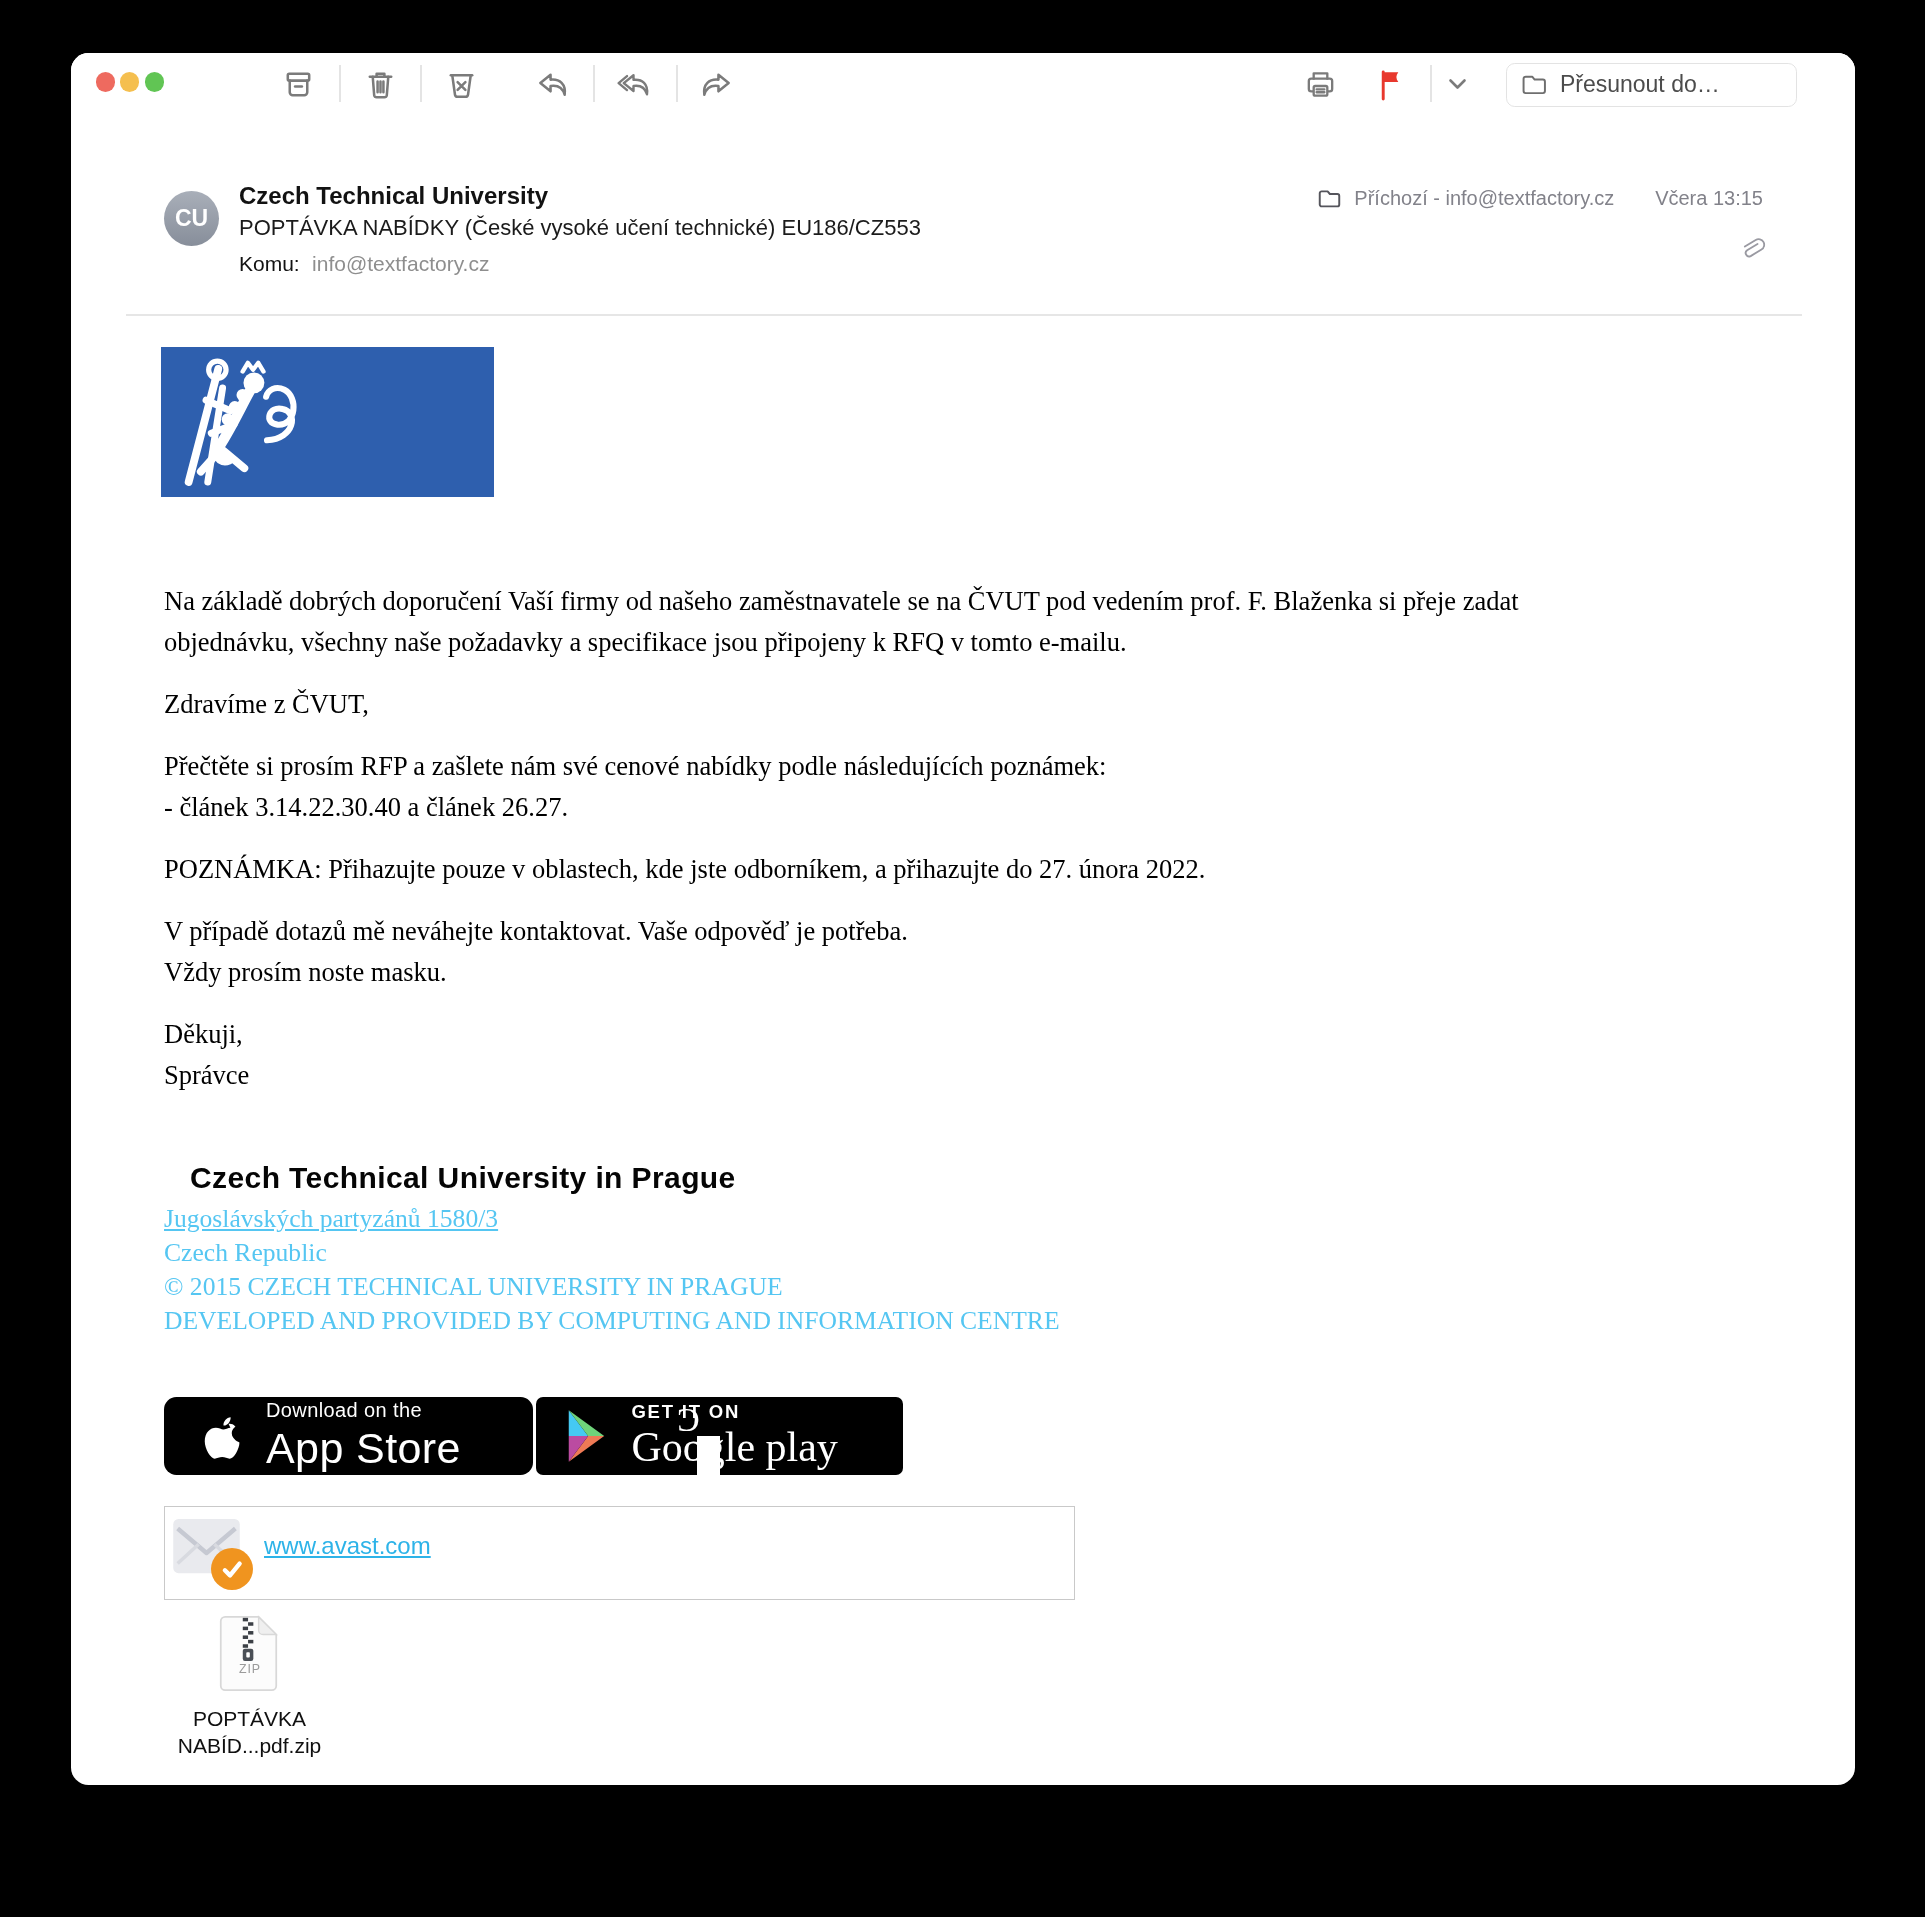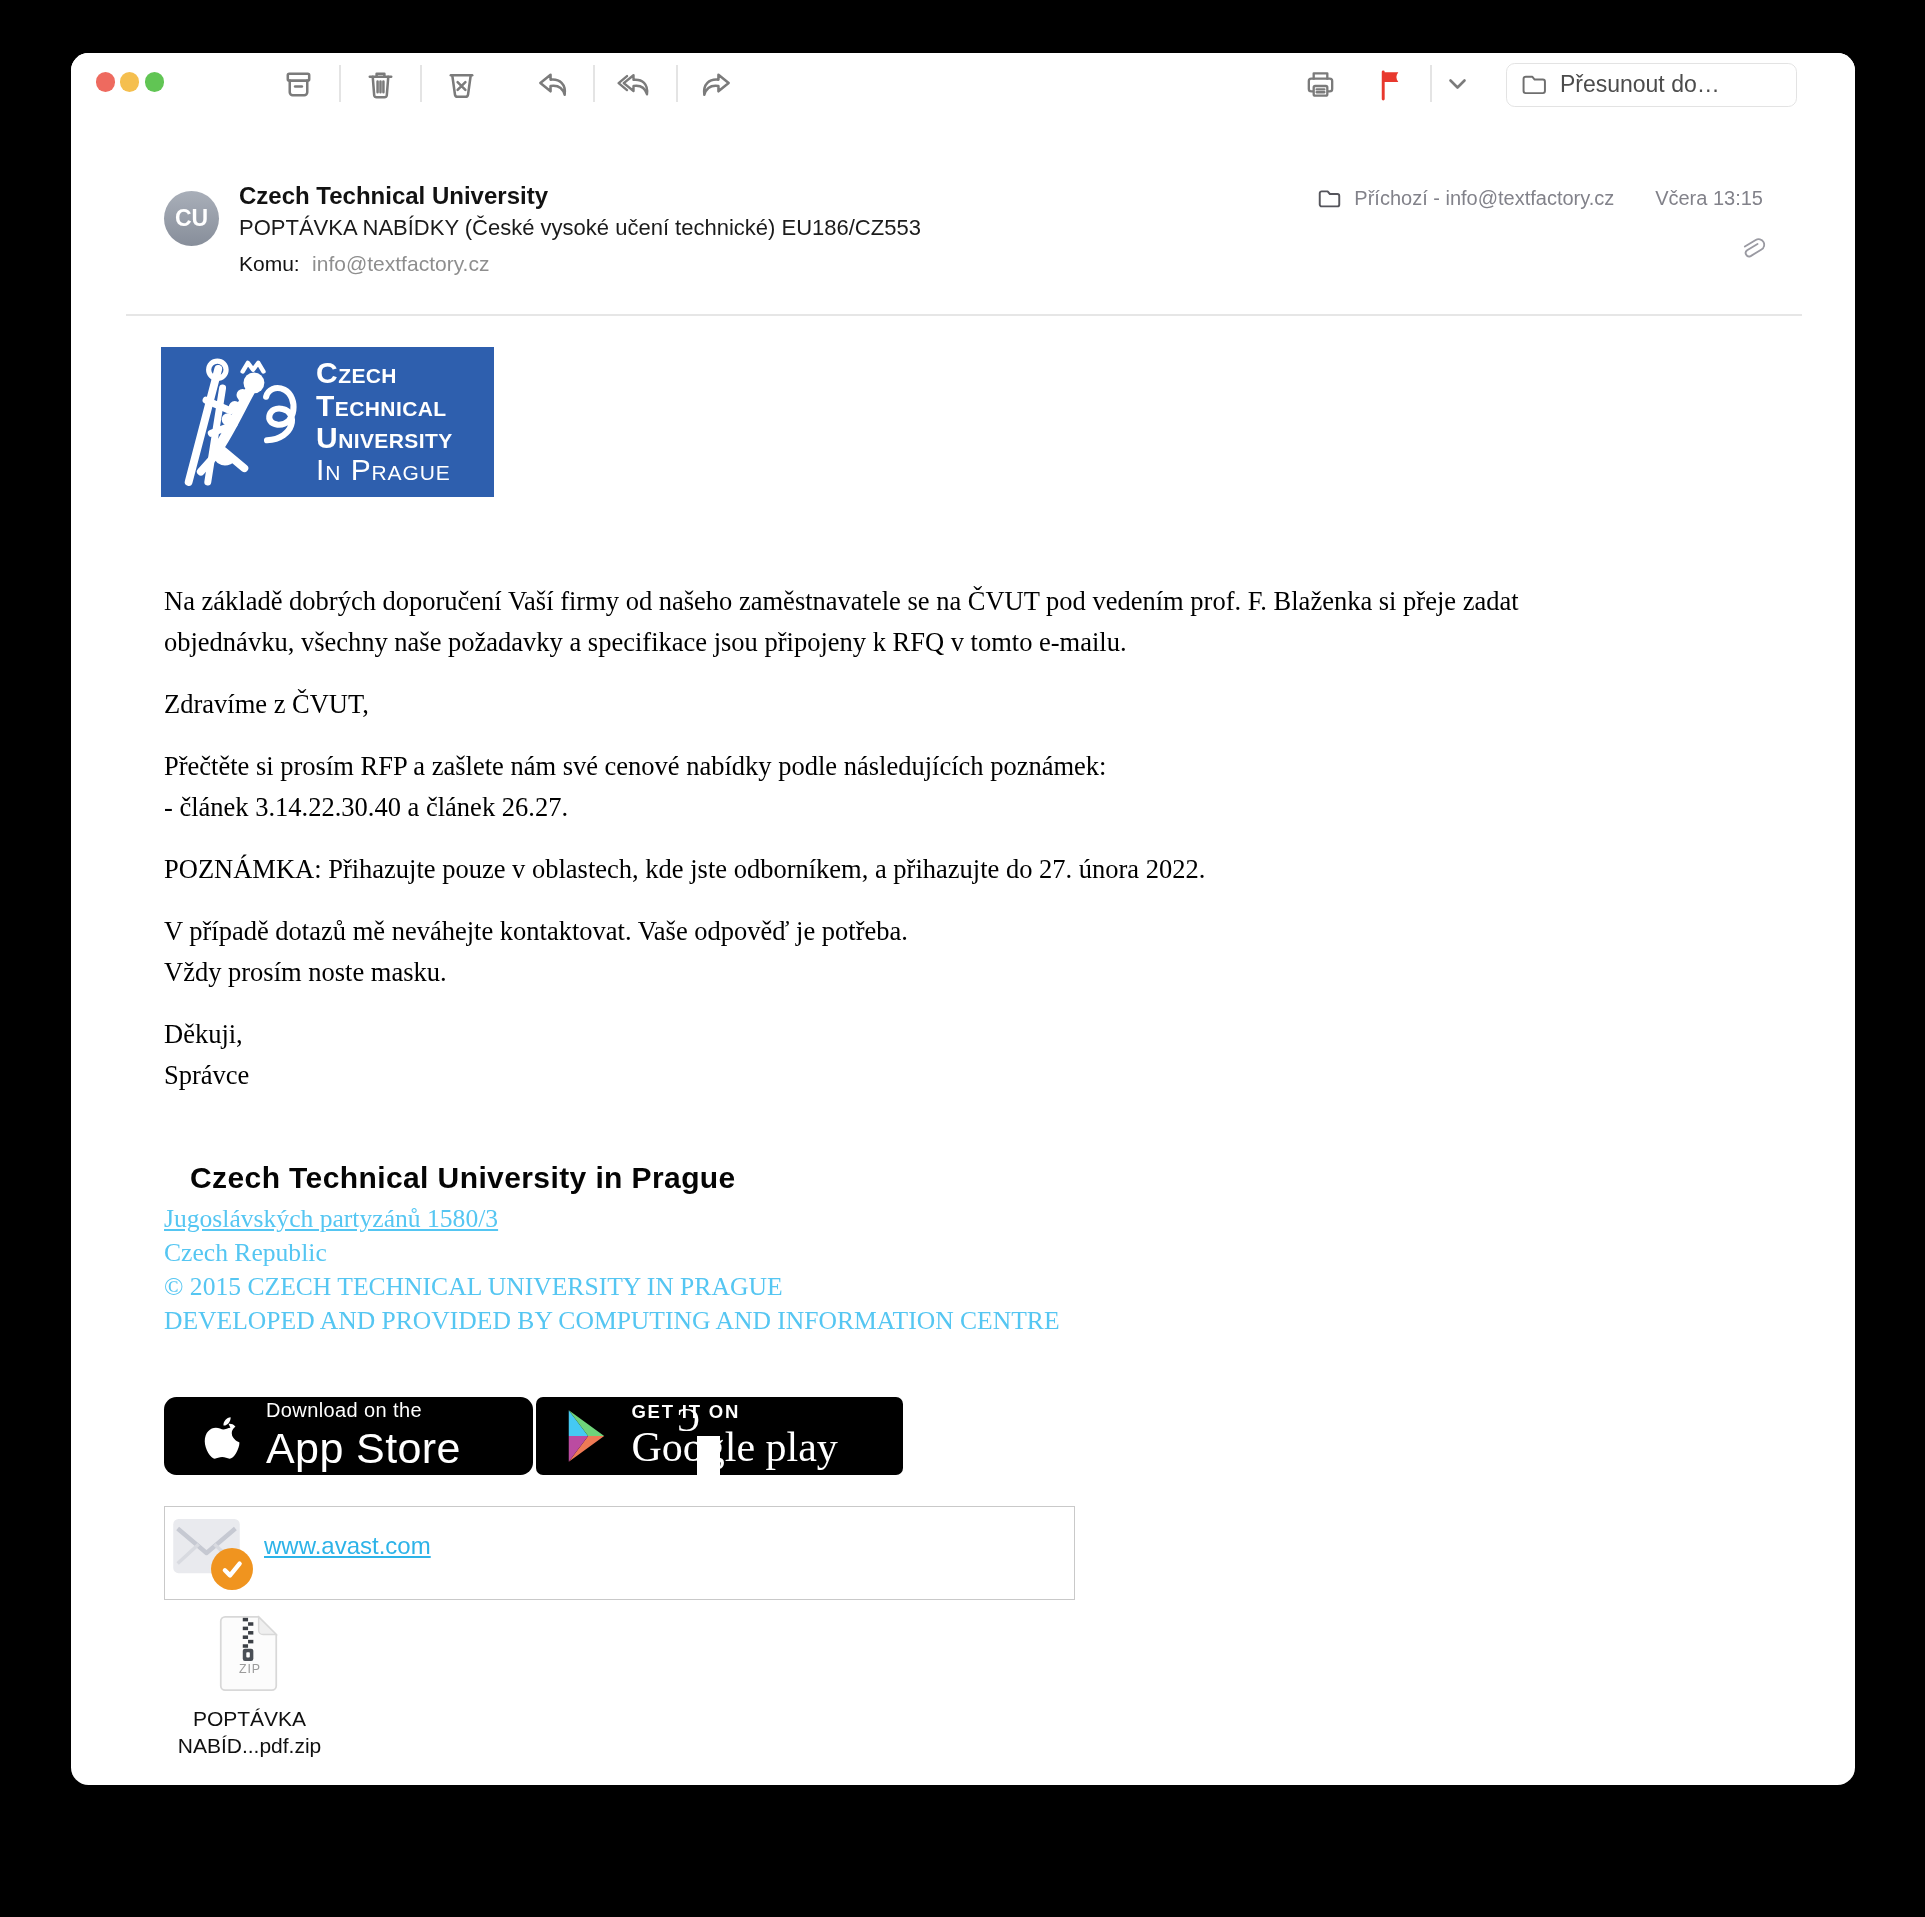--- a/index.html
+++ b/index.html
@@ -208,26 +208,20 @@
         <circle cx="88" cy="44" r="7" fill="#fff" stroke="none"></circle>
         <circle cx="79" cy="58" r="7" fill="#fff" stroke="none"></circle>
         <circle cx="71" cy="72" r="7" fill="#fff" stroke="none"></circle>
         <path d="M74 62 L46 50" stroke-width="8"></path>
         <path d="M78 78 L52 88" stroke-width="8"></path>
         <path d="M66 108 L90 128" stroke-width="9"></path>
         <path d="M58 112 L40 132" stroke-width="9"></path>
         <path d="M116 96 C148 94 152 64 134 60 C118 56 112 76 128 78 C150 80 152 46 136 38 C126 33 117 38 115 46" stroke-width="7"></path>
       </svg>
     </div>
-    <div class="ctu-text">
-      <div class="ctu-line">Czech</div>
-      <div class="ctu-line">Technical</div>
-      <div class="ctu-line">University</div>
-      <div class="ctu-line light">In Prague</div>
-    </div>
   </div>
 
   <div class="mail-body">
     <p>Na základě dobrých doporučení Vaší firmy od našeho zaměstnavatele se na ČVUT pod vedením prof. F. Blaženka si přeje zadat objednávku, všechny naše požadavky a specifikace jsou připojeny k RFQ v tomto e-mailu.</p>
     <p>Zdravíme z ČVUT,</p>
     <p>
       <span>Přečtěte si prosím RFP a zašlete nám své cenové nabídky podle následujících poznámek:</span><br>
       <span>- článek 3.14.22.30.40 a článek 26.27.</span>
     </p>
     <p>POZNÁMKA: Přihazujte pouze v oblastech, kde jste odborníkem, a přihazujte do 27. února 2022.</p>

